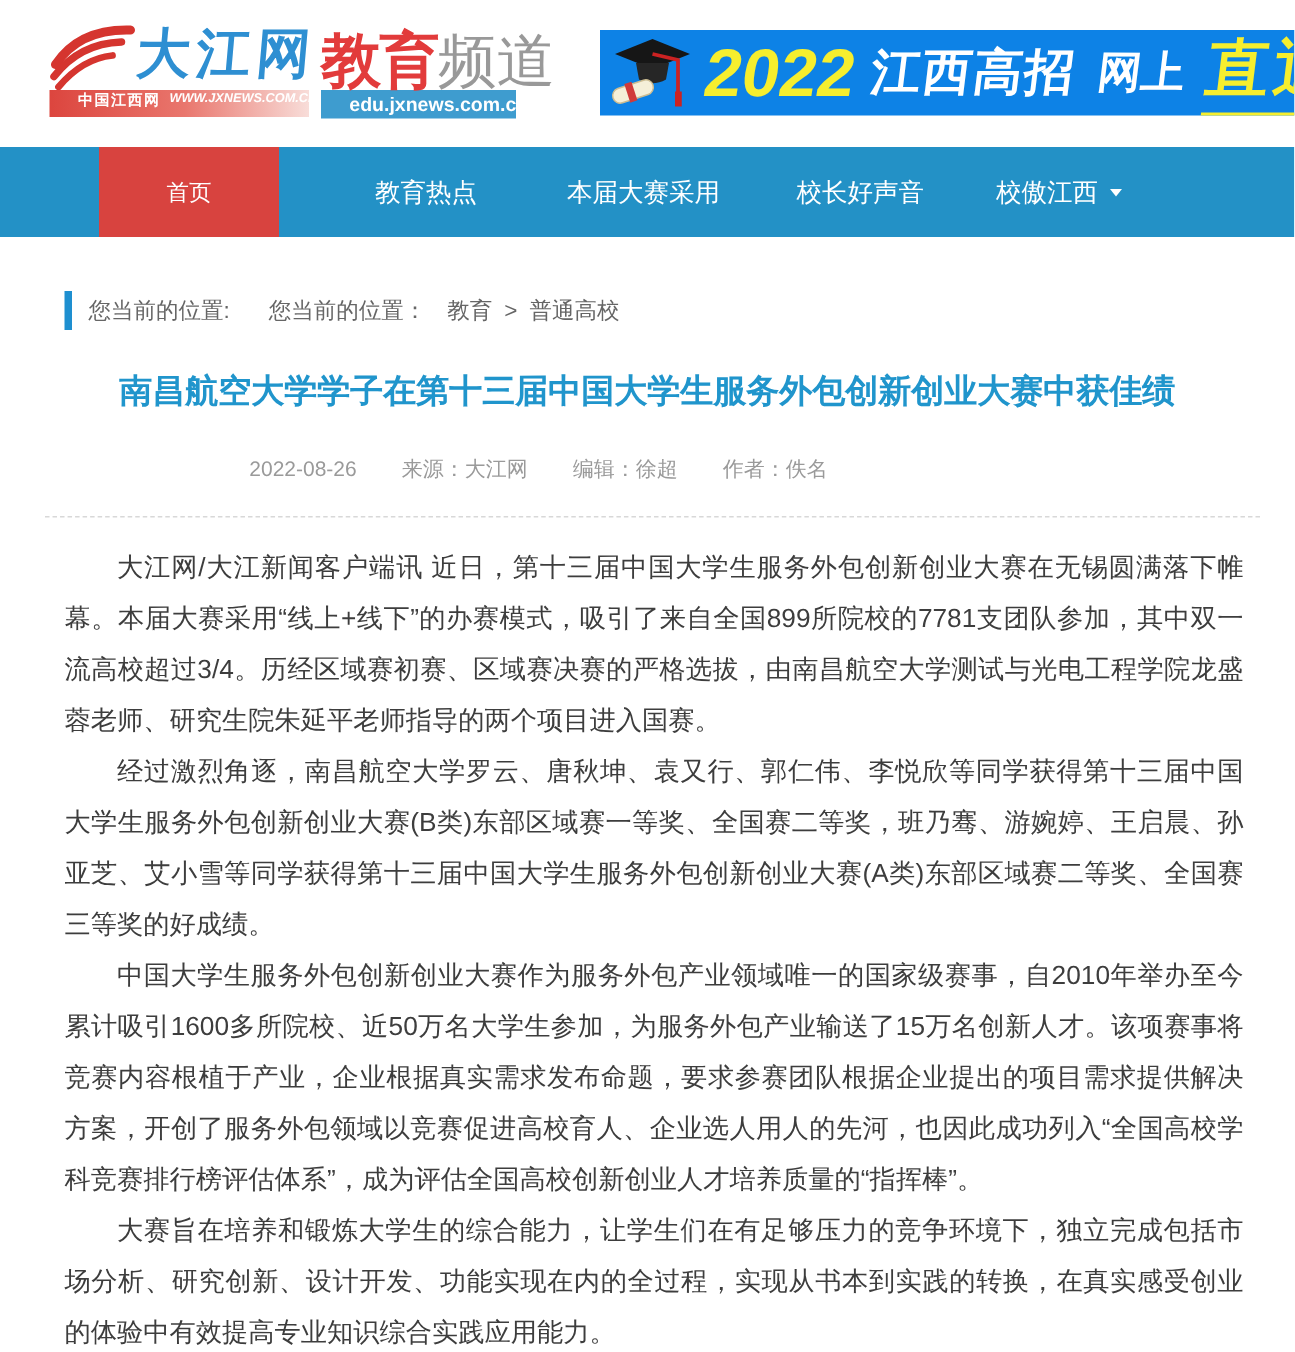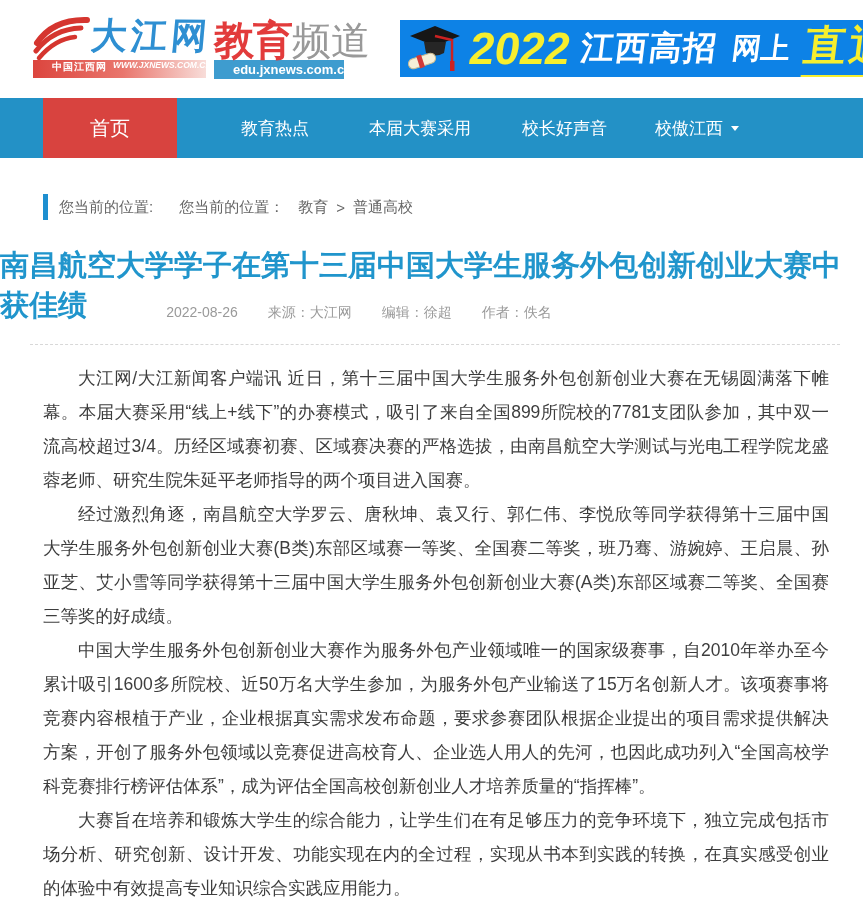--- a/index.html
+++ b/index.html
@@ -28,38 +28,38 @@
           display:flex;align-items:center;cursor:pointer;overflow:hidden;white-space:nowrap;}
   .banner .year{font-size:45px;font-weight:bold;color:#f6ee2e;transform:skewX(-9deg);margin-left:6px;}
   .banner .t1{font-size:33px;font-weight:900;color:#fff;transform:skewX(-7deg);margin-left:11px;letter-spacing:1px;}
   .banner .t2{font-size:29px;font-weight:900;color:#fff;transform:skewX(-7deg);margin-left:15px;}
   .banner .t3{font-size:42px;font-weight:900;color:#f6ee2e;transform:skewX(-7deg);margin-left:14px;
               border-bottom:4px solid #f6ee2e;padding-bottom:1px;letter-spacing:3px;}
 
   
   .nav{position:absolute;left:0;top:98px;width:863px;height:60px;background:#2391c6;
        display:flex;align-items:stretch;}
-  .nav-home{margin-left:43px;width:134px;background:#d8433f;color:#fff;font-size:20px;
+  .nav-home{margin-left:66px;width:120px;background:#d8433f;color:#fff;font-size:15px;
             display:flex;align-items:center;justify-content:center;cursor:pointer;}
   .nav-item{color:#fff;font-size:17px;display:flex;align-items:center;cursor:pointer;}
   .caret{width:0;height:0;border-left:4px solid transparent;border-right:4px solid transparent;
          border-top:5px solid #fff;margin-left:8px;}
 
   
   .breadcrumb{position:absolute;left:43px;top:194px;display:flex;align-items:center;
               font-size:15px;color:#666;white-space:nowrap;text-align:right;}
   .bc-bar{width:5px;height:26px;background:#1e8fd0;margin-right:11px;}
   .bc-l1{margin-right:26px;}
   .bc-l2{margin-right:10px;}
   .bc-link{cursor:pointer;margin:0 4px;}
   .bc-sep{margin:0 4px;}
 
   
-  .article-title{position:absolute;left:0;top:246px;width:863px;text-align:left;
-                 font-size:29px;font-weight:bold;color:#2095cc;}
+  .article-title{position:absolute;left:0;top:246px;width:863px;text-align:center;
+                 font-size:22px;font-weight:bold;color:#2095cc;}
   .meta{position:absolute;left:0;top:304px;width:718px;display:flex;justify-content:center;
         gap:30px;font-size:14px;color:#9a9a9a;}
   .divider{position:absolute;left:30px;top:344px;width:810px;border-top:1px dashed #d8d8d8;}
   .body{position:absolute;left:43px;top:361px;width:786px;font-size:17.5px;line-height:34px;
         color:#3d3d3d;text-align:justify;}
   .body p{margin:0;text-indent:2em;}
 </style>
 </head>
 <body>
 

